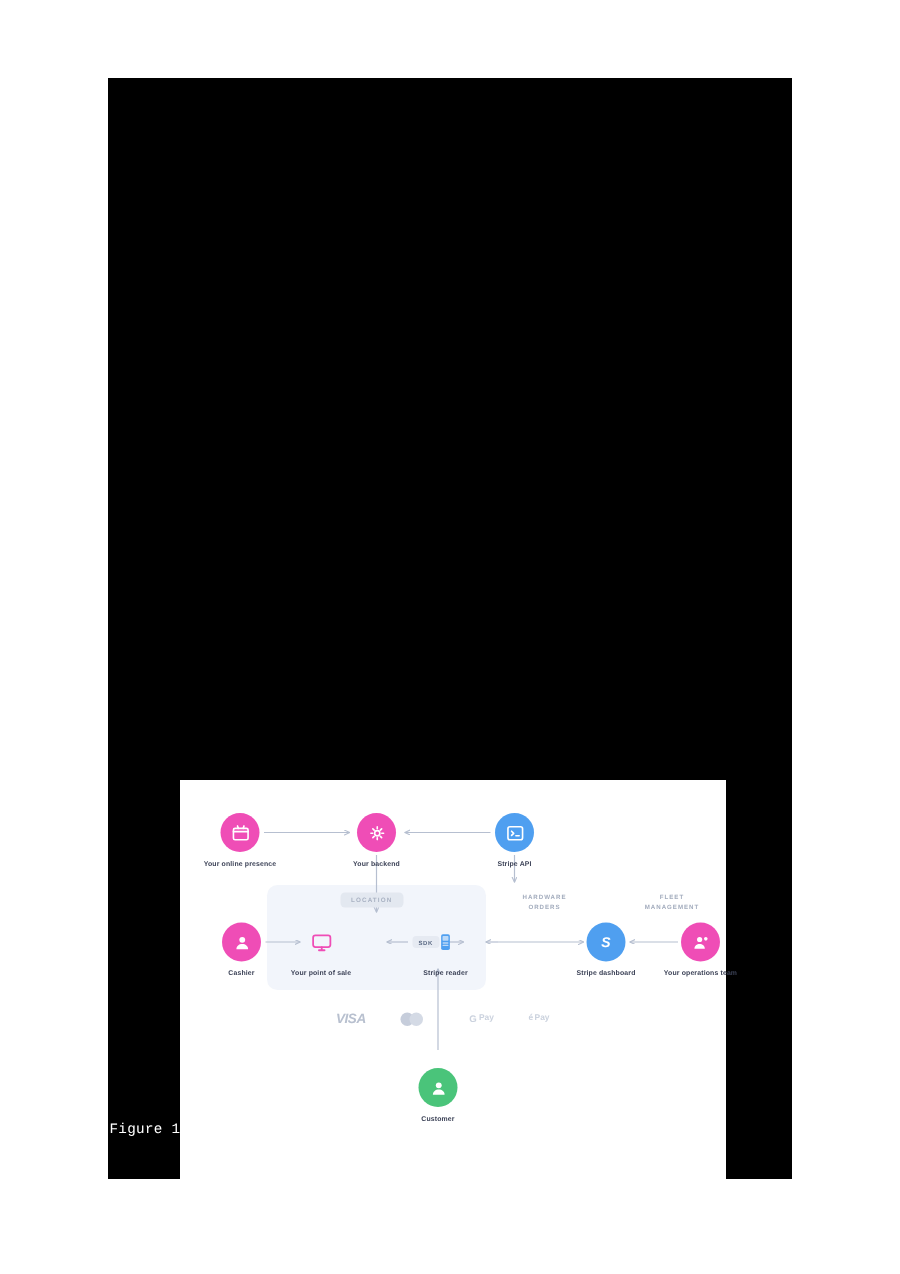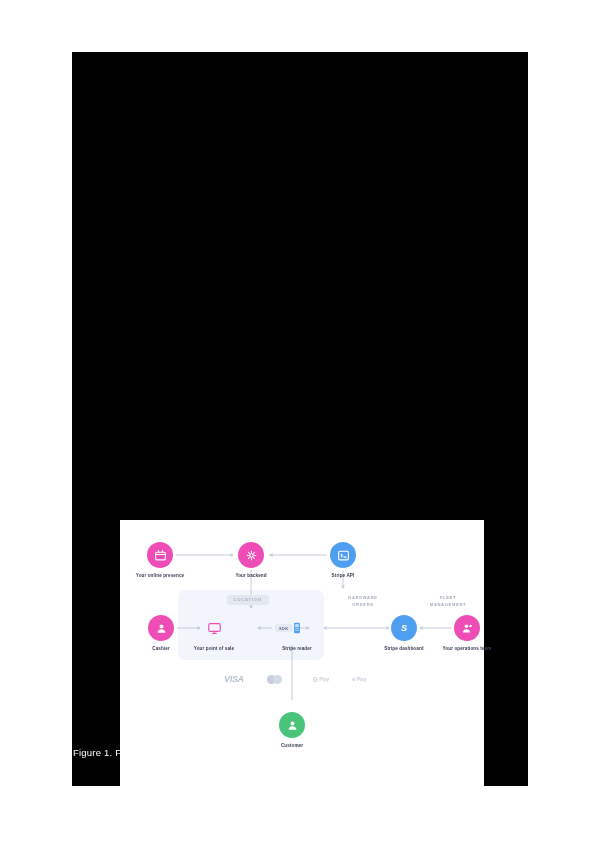--- a/index.html
+++ b/index.html
@@ -46,20 +46,21 @@
     position: absolute;
     left: 1px;
     top: 692px;
     width: 440px;
     height: 18px;
     color: #ffffff;
     font-size: 9.5px;
     letter-spacing: 0.2px;
     line-height: 18px;
     white-space: nowrap;
+    font-family: Liberation Mono, monospace;
   }
 
   
   .diagram {
     position: absolute;
     left: 0; top: 0;
     width: 364px; height: 274px;
   }
   .diagram svg.edges {
     position: absolute;

